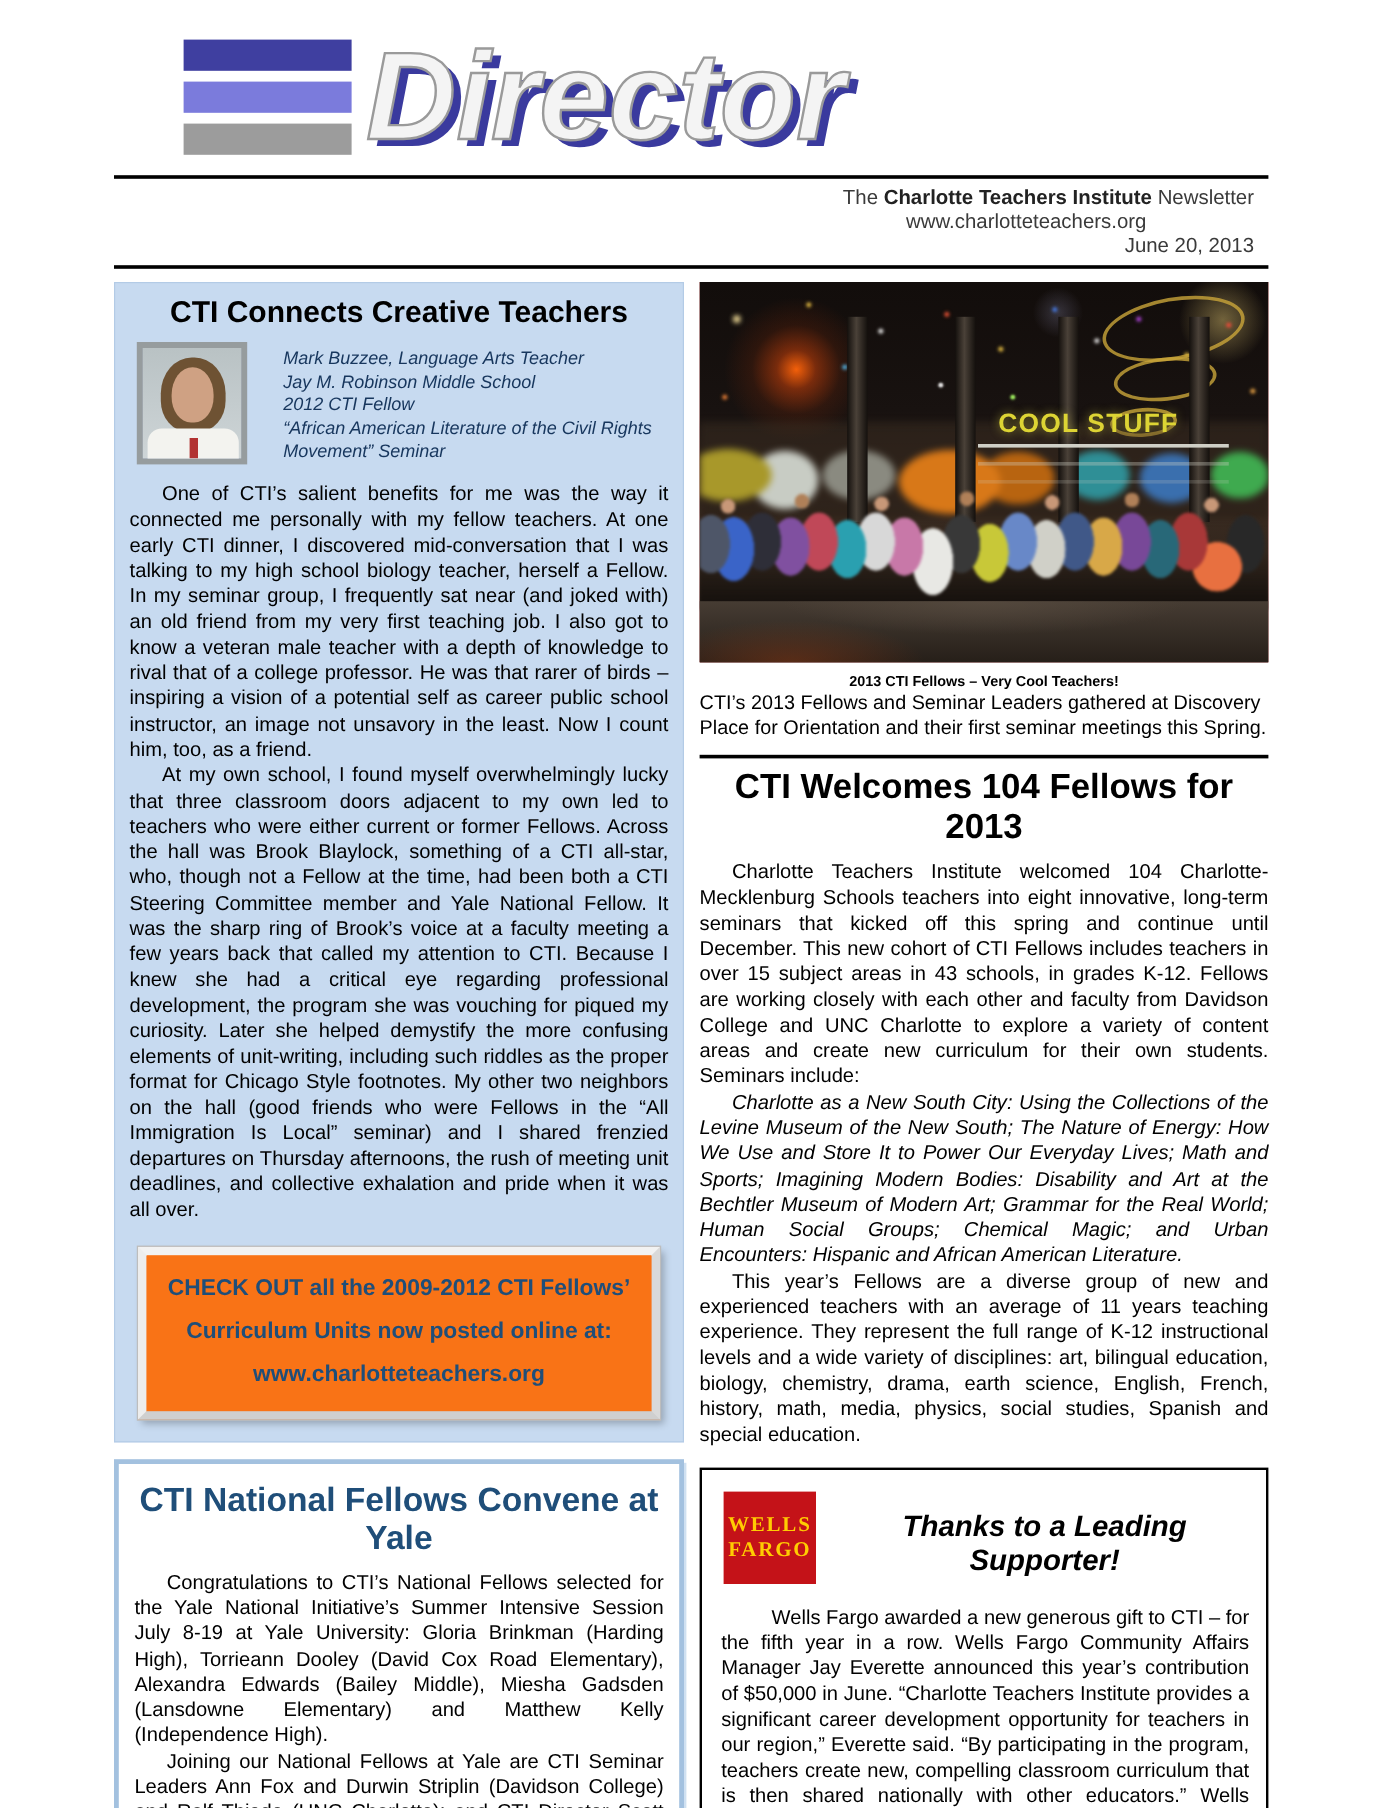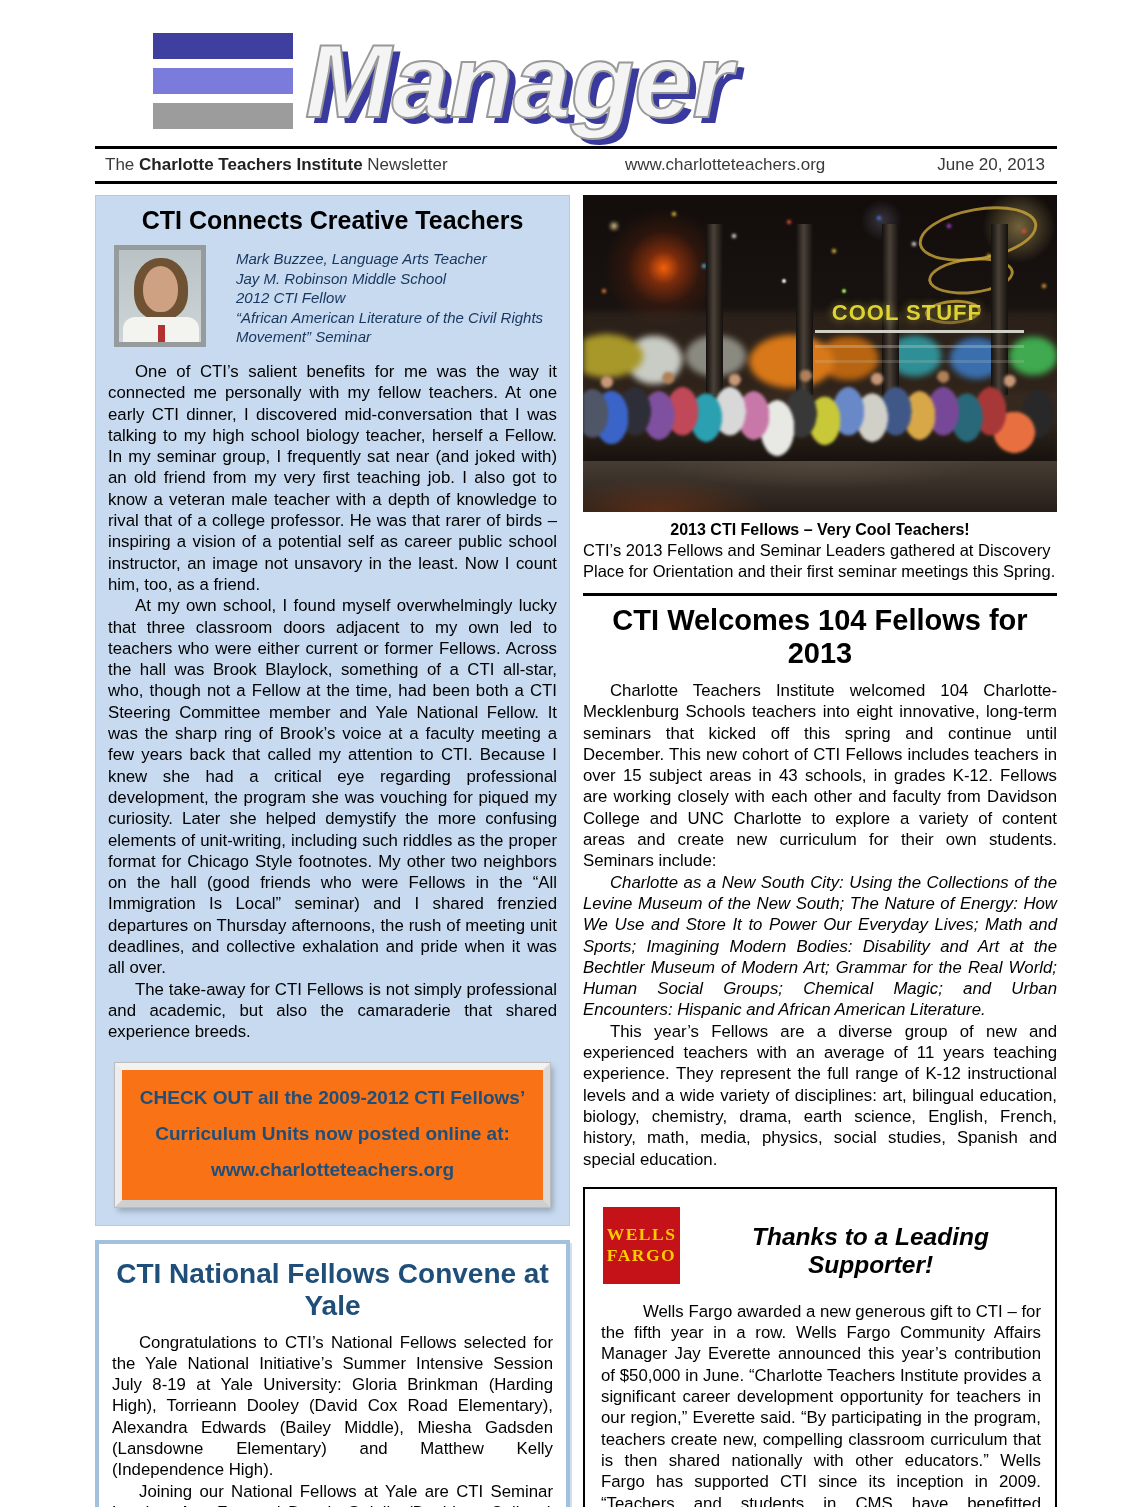--- a/index.html
+++ b/index.html
@@ -28,21 +28,21 @@
     font-size:104px; font-weight:bold; font-style:italic; line-height:1; margin-left:2px;
     color:#f4f4f4;
     -webkit-text-stroke:2px #9a9a9a;
     text-shadow:7px 6px 0 #3a3a9e;
   }
   .info-bar {
     margin-top:6px;
     border-top:3px solid #000; border-bottom:3px solid #000;
     display:flex; align-items:flex-end;
     padding:6px 12px 6px 10px;
-    font-size:17px; color:#3a3a3a;
+    font-size:17px; color:#3a3a3a;flex-direction:column;
   }
   .info-left { flex:1; }
   .info-left b { color:#222; }
   .info-site { width:290px; text-align:left; }
   .info-date { width:130px; text-align:right; }
 
   
   .columns { display:flex; gap:13px; margin-top:11px; align-items:flex-start; }
   .col-left { width:475px; }
   .col-right { width:474px; }
@@ -158,21 +158,21 @@
   }
   .gp-floor { position:absolute; bottom:0; left:0; width:100%; height:16%;
     background:
       radial-gradient(240px 40px at 50% 0%, rgba(90,78,66,.7), transparent 70%),
       radial-gradient(160px 50px at 16% 100%, rgba(150,60,20,.45), transparent 70%),
       linear-gradient(#463c33,#261f19);
   }
 
   
   .photo-caption { margin-top:9px; }
-  .caption-title { text-align:center; font-weight:bold; font-size:16px; }
+  .caption-title { text-align:center; font-weight:bold; font-size:12px; }
   .caption-body { font-size:16.5px; line-height:20.5px; margin-top:1px; }
   .rule { border:none; border-top:3px solid #000; margin:12px 0 4px 0; }
   .welcome-title { font-size:29px; font-weight:bold; text-align:center; margin:8px 0 10px 0; }
   .col-right .body-p { font-size:16.8px; }
   .seminars { font-style:italic; }
 
   
   .wells-box { margin-top:17px; border:2px solid #000; padding:14px 14px 14px 16px; background:#fff; }
   .wells-box::after { content:""; display:block; clear:both; }
   .wf-logo {
@@ -191,21 +191,21 @@
 <div class="page">
 
   <header class="masthead">
     <div class="logo-row">
       <div class="logo-bars">
         <div class="bar bar-top"></div>
         <div class="bar bar-mid"></div>
         <div class="bar bar-bot"></div>
       </div>
       <div class="logo-text">
-        <span class="logo-insights">Manager</span>
+        <span class="logo-insights">Director</span>
       </div>
     </div>
     <div class="info-bar">
       <div class="info-left"><span>The </span><b>Charlotte Teachers Institute</b><span> Newsletter</span></div>
       <div class="info-site">www.charlotteteachers.org</div>
       <div class="info-date">June 20, 2013</div>
     </div>
   </header>
 
   <div class="columns">
@@ -223,21 +223,20 @@
           </div>
           <div class="author-caption">
             <div>Mark Buzzee, Language Arts Teacher</div>
             <div>Jay M. Robinson Middle School</div>
             <div>2012 CTI Fellow</div>
             <div>“African American Literature of the Civil Rights Movement” Seminar</div>
           </div>
         </div>
         <p class="body-p">One of CTI’s salient benefits for me was the way it connected me personally with my fellow teachers. At one early CTI dinner, I discovered mid-conversation that I was talking to my high school biology teacher, herself a Fellow. In my seminar group, I frequently sat near (and joked with) an old friend from my very first teaching job. I also got to know a veteran male teacher with a depth of knowledge to rival that of a college professor. He was that rarer of birds – inspiring a vision of a potential self as career public school instructor, an image not unsavory in the least. Now I count him, too, as a friend.</p>
         <p class="body-p">At my own school, I found myself overwhelmingly lucky that three classroom doors adjacent to my own led to teachers who were either current or former Fellows. Across the hall was Brook Blaylock, something of a CTI all-star, who, though not a Fellow at the time, had been both a CTI Steering Committee member and Yale National Fellow. It was the sharp ring of Brook’s voice at a faculty meeting a few years back that called my attention to CTI. Because I knew she had a critical eye regarding professional development, the program she was vouching for piqued my curiosity. Later she helped demystify the more confusing elements of unit-writing, including such riddles as the proper format for Chicago Style footnotes. My other two neighbors on the hall (good friends who were Fellows in the “All Immigration Is Local” seminar) and I shared frenzied departures on Thursday afternoons, the rush of meeting unit deadlines, and collective exhalation and pride when it was all over.</p>
-        <p class="body-p">The take-away for CTI Fellows is not simply professional and academic, but also the camaraderie that shared experience breeds.</p>
 
         <div class="checkout-box">
           <div>CHECK OUT all the 2009-2012 CTI Fellows’</div>
           <div>Curriculum Units now posted online at:</div>
           <div>www.charlotteteachers.org</div>
         </div>
       </section>
 
       <section class="yale-box">
         <h2 class="yale-title">CTI National Fellows Convene at Yale</h2>

